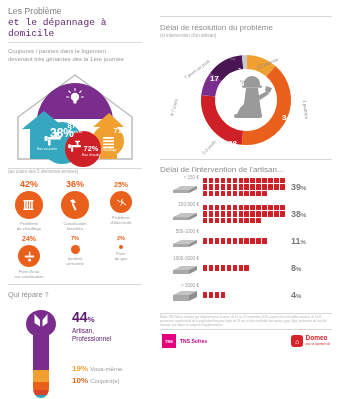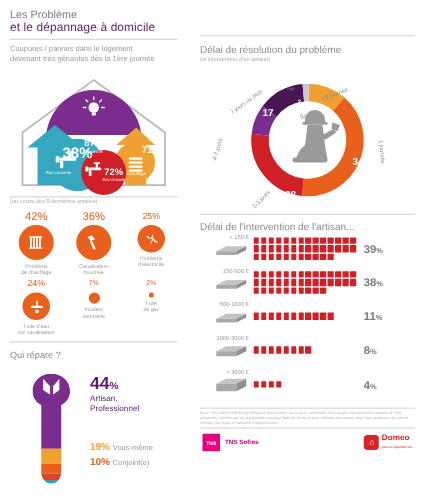--- a/index.html
+++ b/index.html
@@ -5,33 +5,33 @@
   * { box-sizing: border-box; margin: 0; padding: 0; }
   html, body {
     width: 340px; height: 399px;
     background: #ffffff;
     font-family: "Liberation Sans", sans-serif;
     overflow: hidden;
   }
   .page { position: relative; width: 340px; height: 399px; background:#fff; }
 
   .col-left  { position: absolute; left: 0;   top: 0; width: 150px; height: 399px; }
-  .col-right { position: absolute; left: 152px; top: 16px; width: 188px; height: 318px; }
+  .col-right { position: absolute; left: 152px; top: 4px; width: 188px; height: 318px; }
 
   .rule { height:1px; background:#d8d8d8; width:100%; }
 
   
   .main-title {
     padding: 6px 8px 0 8px;
     color: #7a7a7a;
     font-size: 8.5px;
     line-height: 11px;
     letter-spacing: .1px;
   }
-  .main-title .t2 { color:#5d1a6d; font-size:9.5px; }
+  .main-title .t2 { color:#5d1a6d; font-size:9.5px;font-family:Liberation Mono, monospace; }
   .sub-title {
     padding: 4px 8px 4px 8px;
     color:#9a9a9a; font-size:6px; line-height:8px;
   }
   .sec-head {
     padding: 5px 8px 1px 8px;
     color:#8c8c8c; font-size:7.3px; line-height:9px;
   }
   .sec-sub { padding: 0 8px 3px 8px; color:#a8a8a8; font-size:4.6px; }
 
@@ -40,21 +40,21 @@
   .house-wrap svg { position:absolute; left:0; top:0; }
   .hlabel { position:absolute; color:#fff; text-align:center; pointer-events:none; }
   .hlabel .p { font-size:7.5px; font-weight:bold; line-height:8px; }
   .hlabel .p.big { font-size:12px; line-height:13px; }
   .hlabel .n { font-size:3.4px; line-height:4.2px; opacity:.95; }
 
   
   .circles { padding: 2px 6px 2px 6px; }
   .crow { display:flex; justify-content:space-around; align-items:flex-start; margin-bottom:2px; }
   .cell { width:44px; text-align:center; }
-  .cell .pct { color:#e8601c; font-size:9px; font-weight:normal; line-height:11px; }
+  .cell .pct { color:#e8601c; font-size:9px; font-weight:bold; line-height:11px; }
   .cell .pct.sm { font-size:7px; }
   .cell .pct.xs { font-size:5.5px; }
   .disc {
     background:#e8601c; border-radius:50%;
     margin: 1px auto 2px auto;
     display:flex; align-items:center; justify-content:center;
   }
   .d1 { width:28px; height:28px; }
   .d2 { width:22px; height:22px; }
   .d3 { width:9px;  height:9px; }

